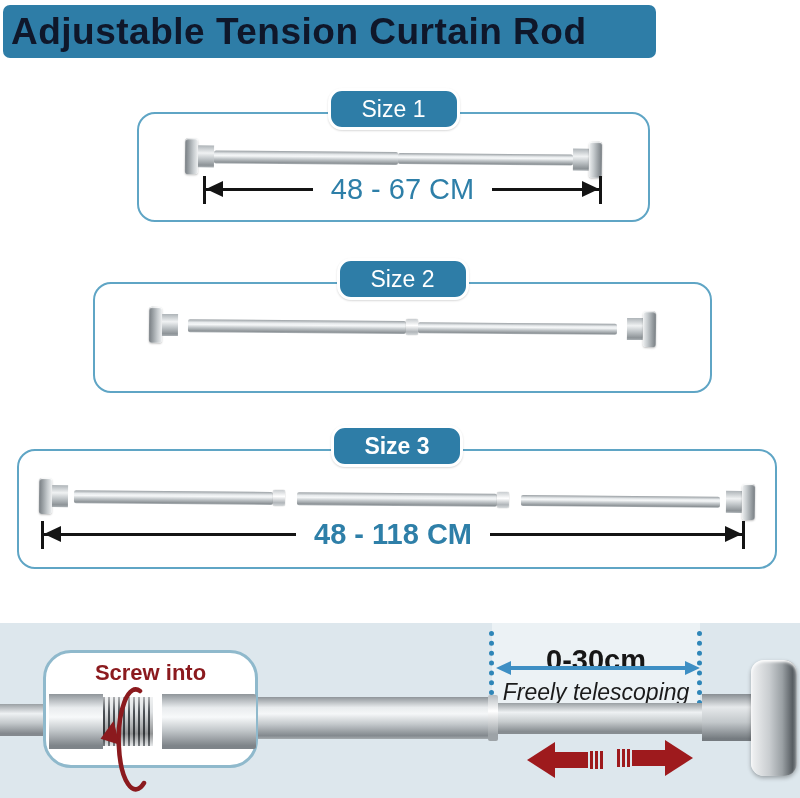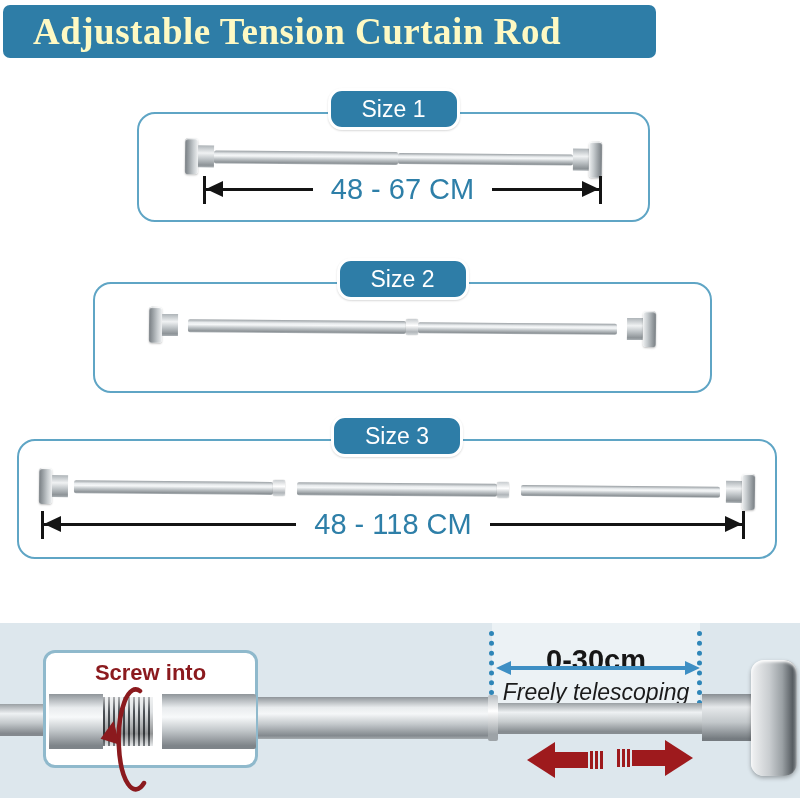--- a/index.html
+++ b/index.html
@@ -3,21 +3,21 @@
 <meta charset="utf-8">
 <style>
   * { margin:0; padding:0; box-sizing:border-box; }
   html,body { background:#fff; }
   body { font-family:"Liberation Sans", sans-serif; }
   .page { position:relative; width:800px; height:798px; background:#fff; overflow:hidden; }
 
   
   .banner { position:absolute; left:3px; top:5px; width:653px; height:53px;
     background:#2E7DA7; border-radius:7px; display:flex; align-items:center; }
-  .banner h1 { color:#fef9c3; font-size:37px; font-weight:700; padding-left:30px; letter-spacing:.5px; white-space:nowrap;font-family:Liberation Serif, serif; }
+  .banner h1 { color:#0f172a; font-size:37px; font-weight:700; padding-left:8px; letter-spacing:.5px; white-space:nowrap; }
 
   
   .size-box { position:absolute; background:#fff; border:2px solid #5FA5C5; border-radius:18px; }
   .size-badge { position:absolute; top:-26px; left:50%; transform:translateX(-50%);
     min-width:132px; height:42px; background:#2E7DA7; border:3px solid #fff; border-radius:14px;
     color:#fff; font-size:23px; display:flex; align-items:center; justify-content:center;
     padding:0 18px; white-space:nowrap; z-index:3; box-shadow:0 1px 2px rgba(0,0,0,.15); }
 
   .rod-row { position:absolute; display:flex; align-items:center; transform:rotate(.5deg); }
   .flange { width:13px; height:36px; border-radius:3px;
@@ -63,21 +63,21 @@
     background:linear-gradient(180deg,#b7bcc0,#ffffff 35%,#9da3a7 85%); border-radius:2px; }
   .rod-main-thin { position:absolute; left:498px; top:80px; width:206px; height:31px;
     background:linear-gradient(180deg,#9aa0a4,#eef1f3 30%,#c7ccce 60%,#878d91 92%); }
   .rod-cylinder { position:absolute; left:702px; top:71px; width:54px; height:47px;
     background:linear-gradient(180deg,#888e93,#e6e9eb 28%,#c3c8cb 60%,#757b80 95%); }
   .rod-flange-big { position:absolute; left:751px; top:37px; width:46px; height:116px; border-radius:13px;
     background:linear-gradient(90deg,#f2f3f4 0%,#c9cdd0 40%,#9aa0a4 68%,#585e63 90%,#7a8085 100%);
     box-shadow:inset 0 2px 3px #fff, 0 2px 4px rgba(0,0,0,.3); }
 
   .screw-box { position:absolute; left:43px; top:27px; width:215px; height:118px; background:#fff;
-    border:3px solid #8FB9CC; border-radius:12px; }
+    border:3px solid #8FB9CC; border-radius:28px; }
   .screw-label { position:absolute; top:7px; left:0; width:100%; text-align:center;
     color:#8B1A1E; font-size:22px; font-weight:600; }
   .sleeve { position:absolute; top:41px; height:55px;
     background:linear-gradient(180deg,#8f959a 0%,#e9ecee 25%,#f7f9fa 42%,#c3c8cb 66%,#7e8489 94%); }
   .sleeve.a { left:3px; width:54px; }
   .sleeve.b { left:116px; width:94px; border-radius:0 2px 2px 0; }
   .thread { position:absolute; left:57px; top:44px; width:50px; height:49px;
     background:
       linear-gradient(180deg,rgba(255,255,255,.55) 0%,rgba(255,255,255,0) 30%,rgba(0,0,0,.35) 75%,rgba(255,255,255,.25) 100%),
       repeating-linear-gradient(90deg,#4c5156 0 2px,#dfe2e4 2px 5px); }
@@ -123,21 +123,21 @@
       <div class="gap10"></div>
       <div class="bar grow" style="flex-grow:1.1"></div>
       <div class="joint"></div>
       <div class="bar thin grow"></div>
       <div class="gap10"></div>
       <div class="neck"></div>
       <div class="flange"></div>
     </div>
   </div>
 
-  <div class="size-box" style="left:17px;top:439px;width:760px;height:120px;">
+  <div class="size-box" style="left:17px;top:449px;width:760px;height:120px;font-weight:bold;">
     <div class="size-badge">Size 3</div>
     <div class="rod-row" style="left:20px;right:20px;top:30px;">
       <div class="flange left"></div>
       <div class="neck"></div>
       <div class="gap6"></div>
       <div class="bar grow"></div>
       <div class="joint"></div>
       <div class="gap12"></div>
       <div class="bar grow"></div>
       <div class="joint"></div>

